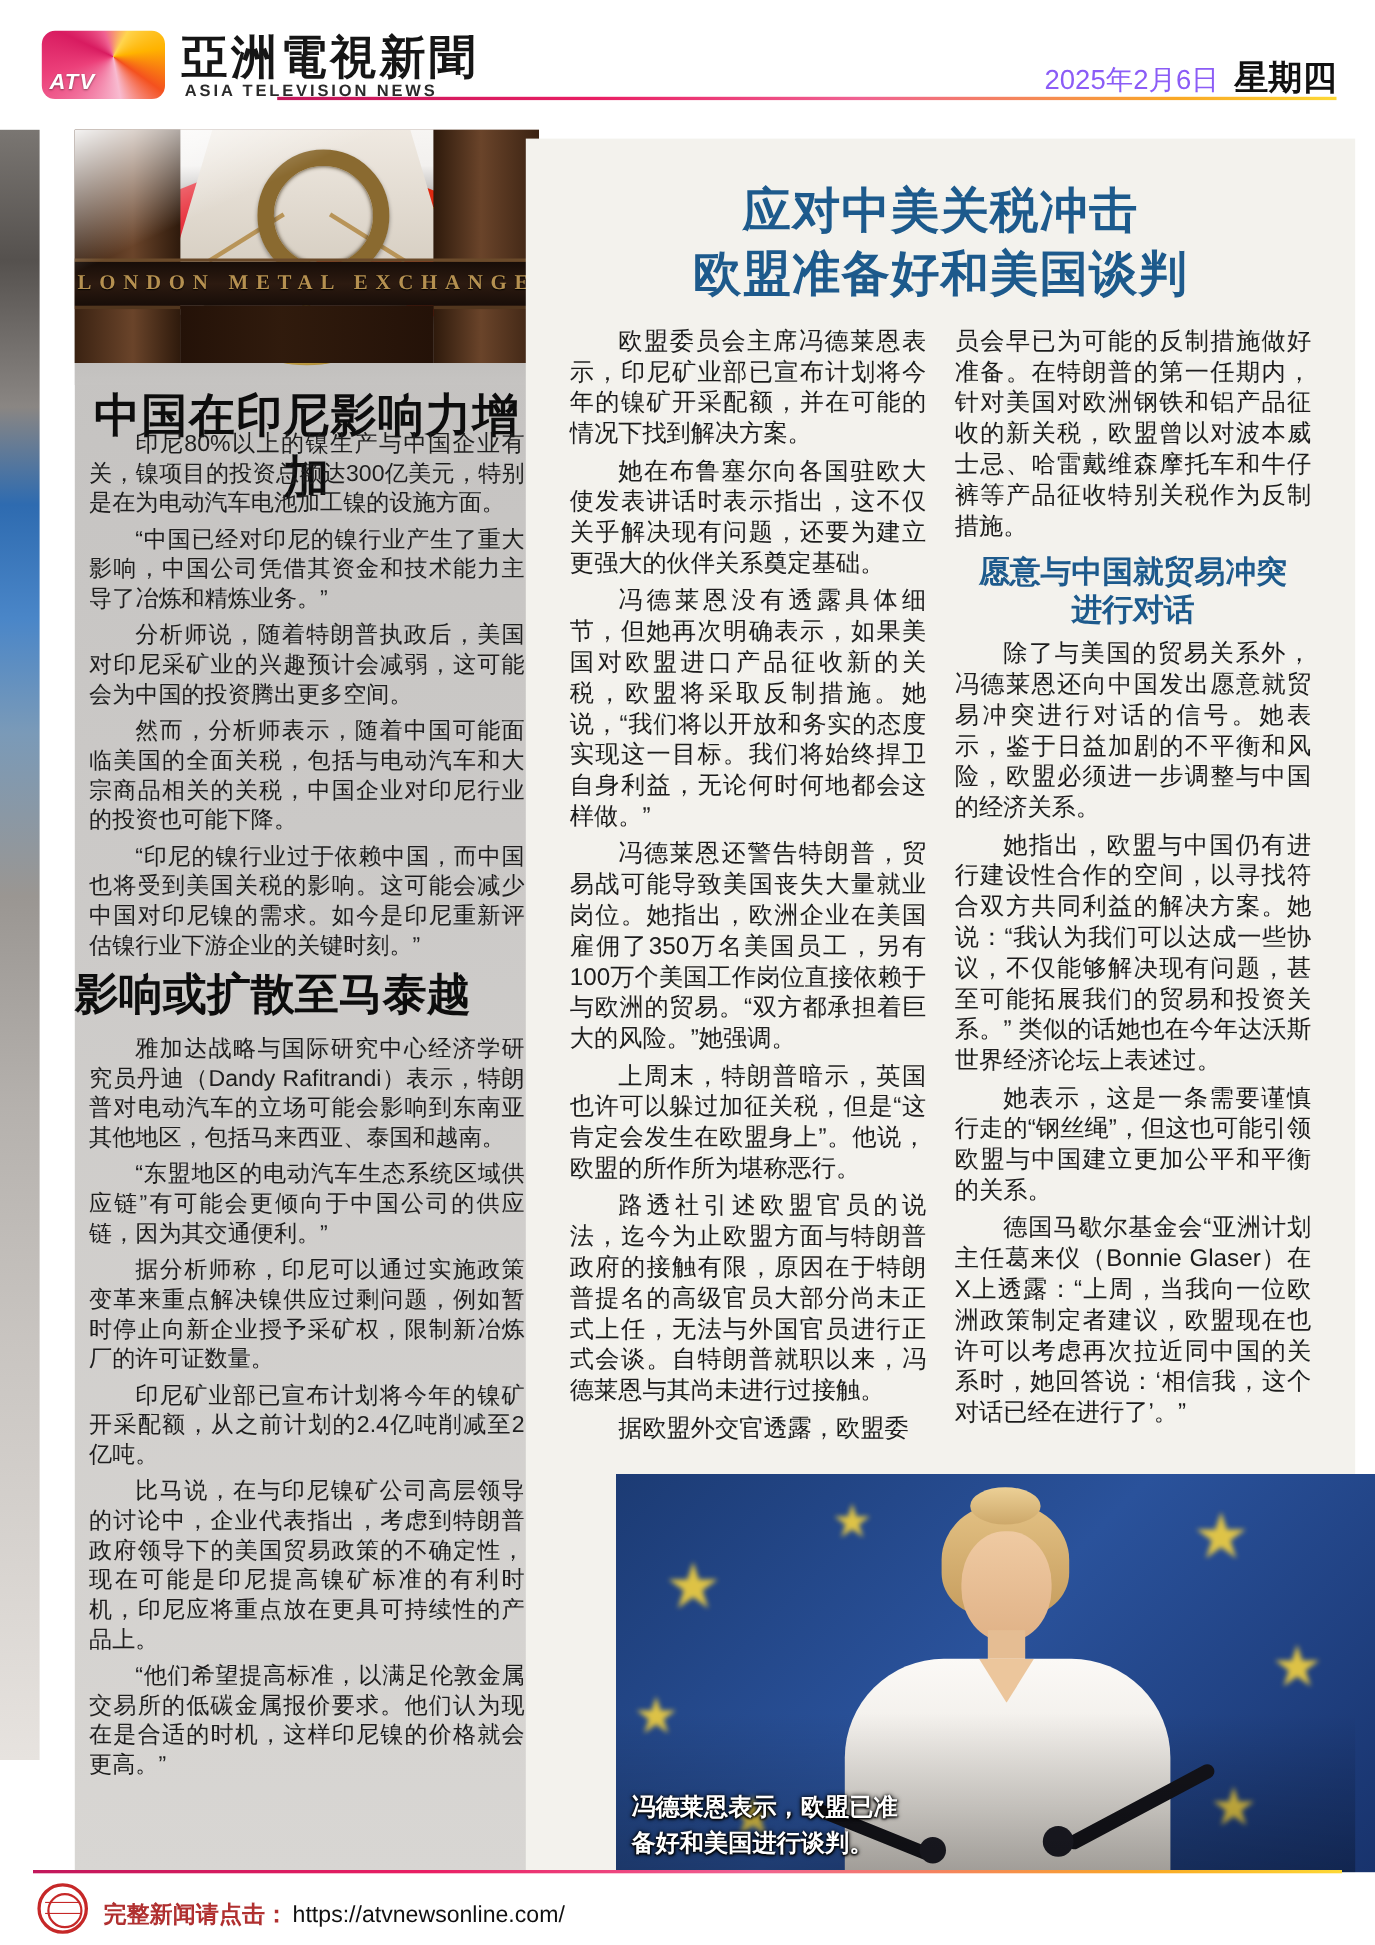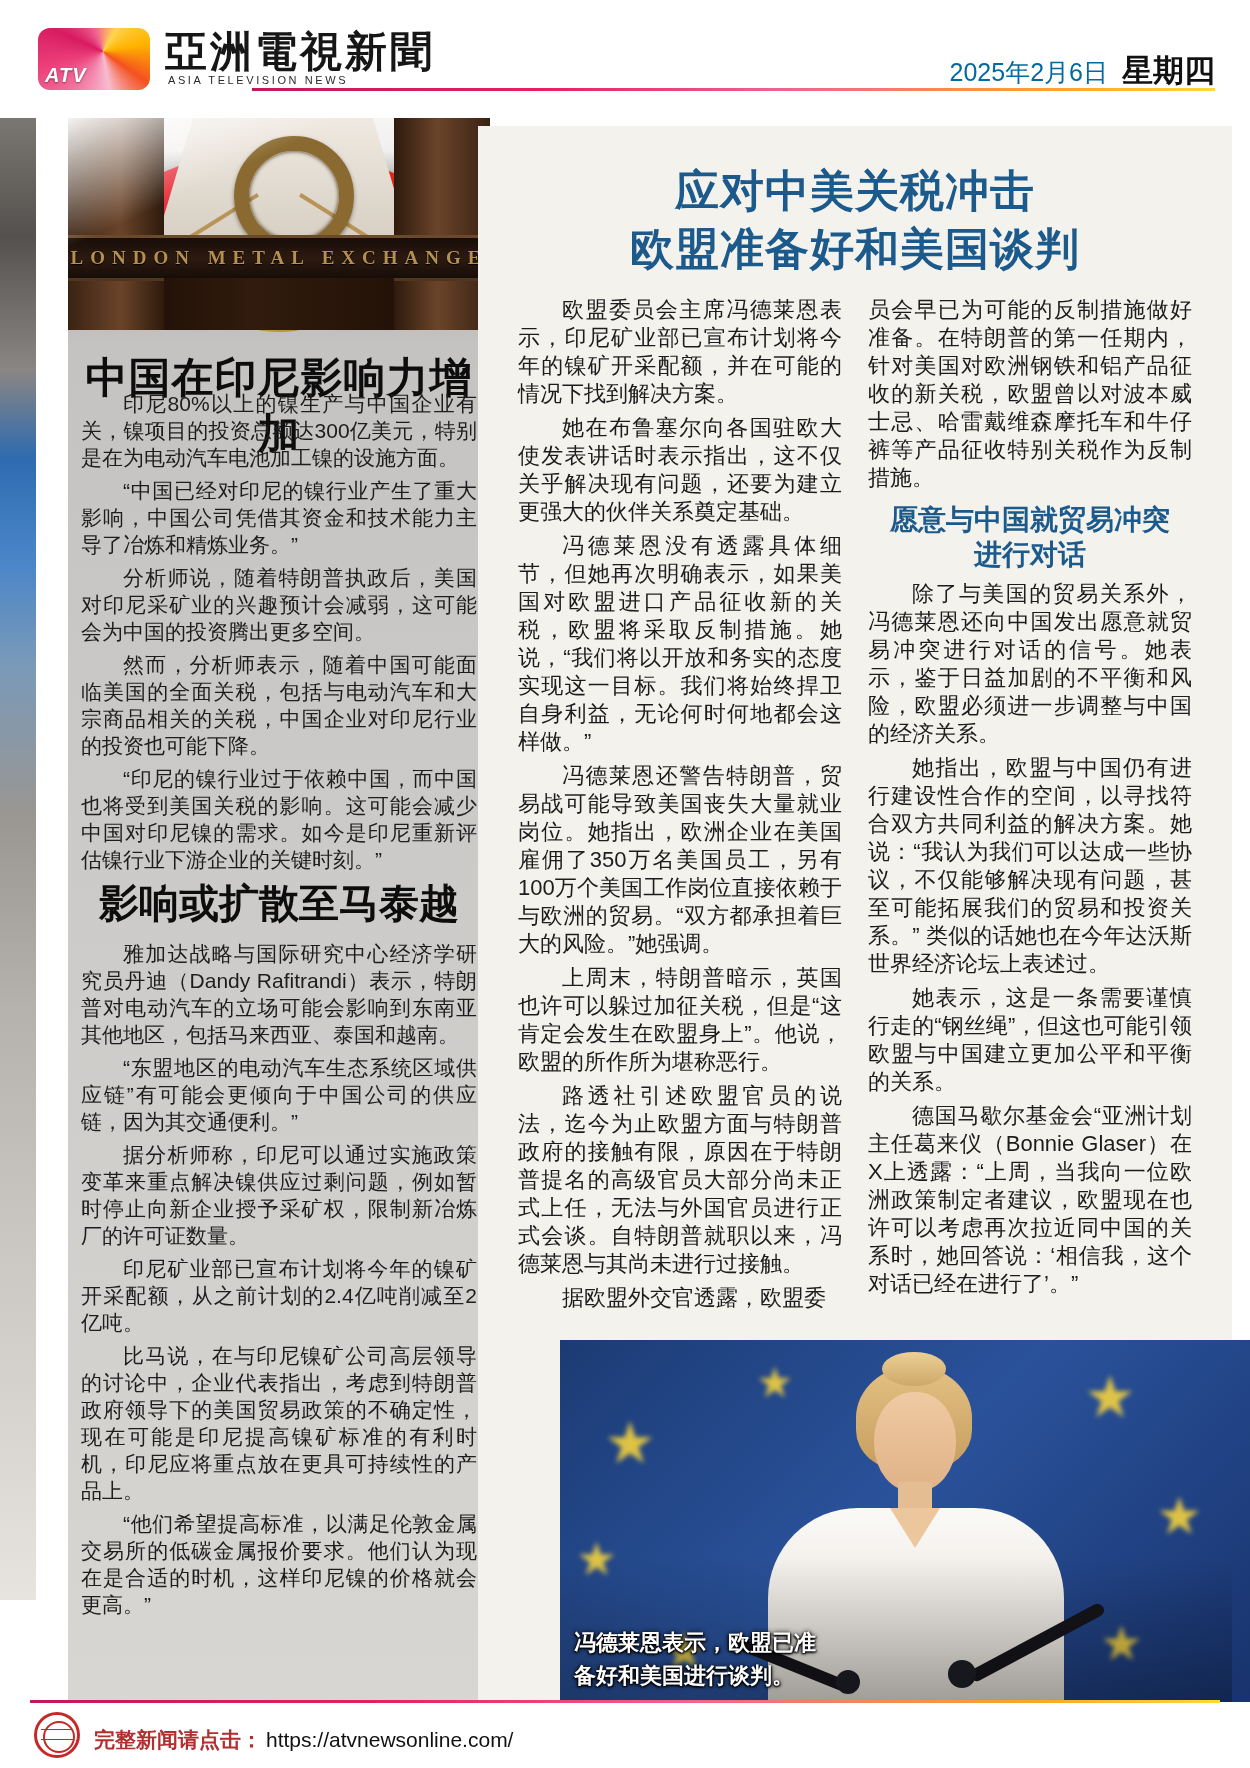--- a/index.html
+++ b/index.html
@@ -9,23 +9,23 @@
 
   
   .logo{left:38px;top:28px;width:112px;height:62px;border-radius:12px;overflow:hidden;
         background:
           conic-gradient(from 200deg at 58% 38%,
             #f48fb1 0deg,#ec407a 55deg,#d81b60 95deg,#f06292 140deg,
             #ffd54f 190deg,#ffb300 240deg,#f4511e 285deg,#f8bbd0 330deg,#f48fb1 360deg);}
   .logo-atv{position:absolute;left:7px;bottom:3px;color:#fff;font-weight:700;font-style:italic;
             font-size:20px;letter-spacing:1px;text-shadow:0 1px 2px rgba(0,0,0,.45);}
   .brand-cn{left:165px;top:24px;font-size:42px;font-weight:700;color:#161616;letter-spacing:3px;font-family:Liberation Serif, serif;}
-  .brand-en{left:168px;top:74px;font-size:11px;font-weight:400;color:#2a2a2a;letter-spacing:2.6px;}
+  .brand-en{left:168px;top:74px;font-size:15px;font-weight:700;color:#2a2a2a;letter-spacing:2.6px;}
   .header-date{right:35px;top:50px;text-align:right;white-space:nowrap;}
-  .date-txt{font-size:25px;color:#0369a1;margin-top:45px;}
+  .date-txt{font-size:25px;color:#8b5cf6;margin-top:45px;}
   .weekday-txt{font-size:31px;font-weight:700;color:#111;margin-left:14px;}
   .rule{height:3px;background:linear-gradient(90deg,#c2185b,#e91e63 30%,#f06292 55%,#f9a825 85%,#fdd835);}
   .header-rule{left:252px;top:88px;width:963px;}
 
   
   .left-strip{left:0;top:118px;width:36px;height:1482px;
       background:linear-gradient(180deg,#7a7672 0%,#55514e 8%,#8a8683 17%,#2e6bb0 23%,
         #4a86c8 30%,#7a9ab8 37%,#9a9692 47%,#b5b1ad 60%,#c8c4c0 74%,#d8d4d0 88%,#e7e3df 100%);}
 
   
@@ -42,21 +42,21 @@
       background:linear-gradient(180deg,#e8333e 0%,#e8333e 50%,#f4f2f0 50%,#f4f2f0 100%);}
   .flag-cn{left:232px;top:50px;transform:rotate(22deg);background:#de2910;}
   .star{position:absolute;color:#ffde00;line-height:1;}
   .flag-base{position:absolute;left:176px;top:196px;width:70px;height:18px;border-radius:50%;
       background:radial-gradient(ellipse at 40% 30%,#f4d877,#9a7420);}
   .flag-base2{position:absolute;left:188px;top:190px;width:46px;height:12px;border-radius:50%;
       background:radial-gradient(ellipse at 40% 30%,#f0d068,#8a6418);}
 
   .la-title{left:0;top:232px;width:422px;text-align:center;font-size:42px;font-weight:700;
       color:#0d0d0d;letter-spacing:1px;}
-  .la-sub{left:0;top:758px;width:422px;text-align:center;font-size:40px;font-weight:700;color:#0d0d0d;}
+  .la-sub{left:0;top:758px;width:422px;font-size:40px;font-weight:700;color:#0d0d0d;}
   .la-text{left:13px;width:396px;font-size:21px;line-height:27px;color:#1d1d1d;text-align:justify;}
   .la-text1{top:272px;}
   .la-text2{top:822px;}
   .para{margin:0 0 6px 0;text-indent:2em;}
 
   
   .lme{left:0;top:1372px;width:422px;height:212px;overflow:hidden;
       background:linear-gradient(180deg,#6a4630 0%,#583828 30%,#4a2e1e 60%,#38220f 100%);}
   .lme-sky{position:absolute;left:90px;top:0;width:250px;height:118px;
       background:linear-gradient(180deg,#efe9e1,#d8d0c4);

